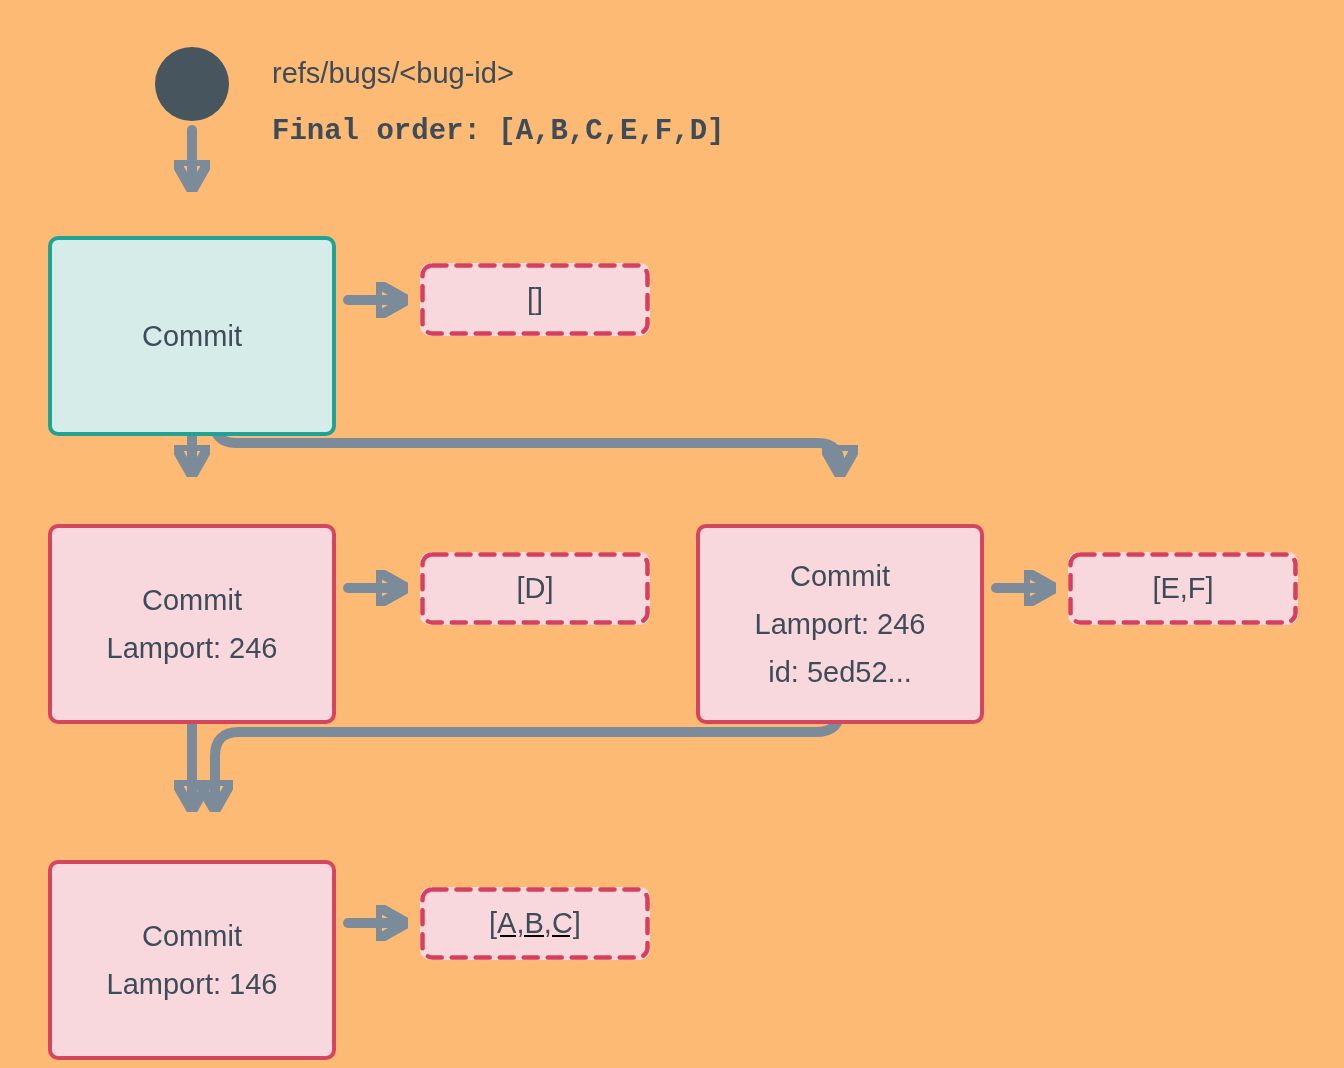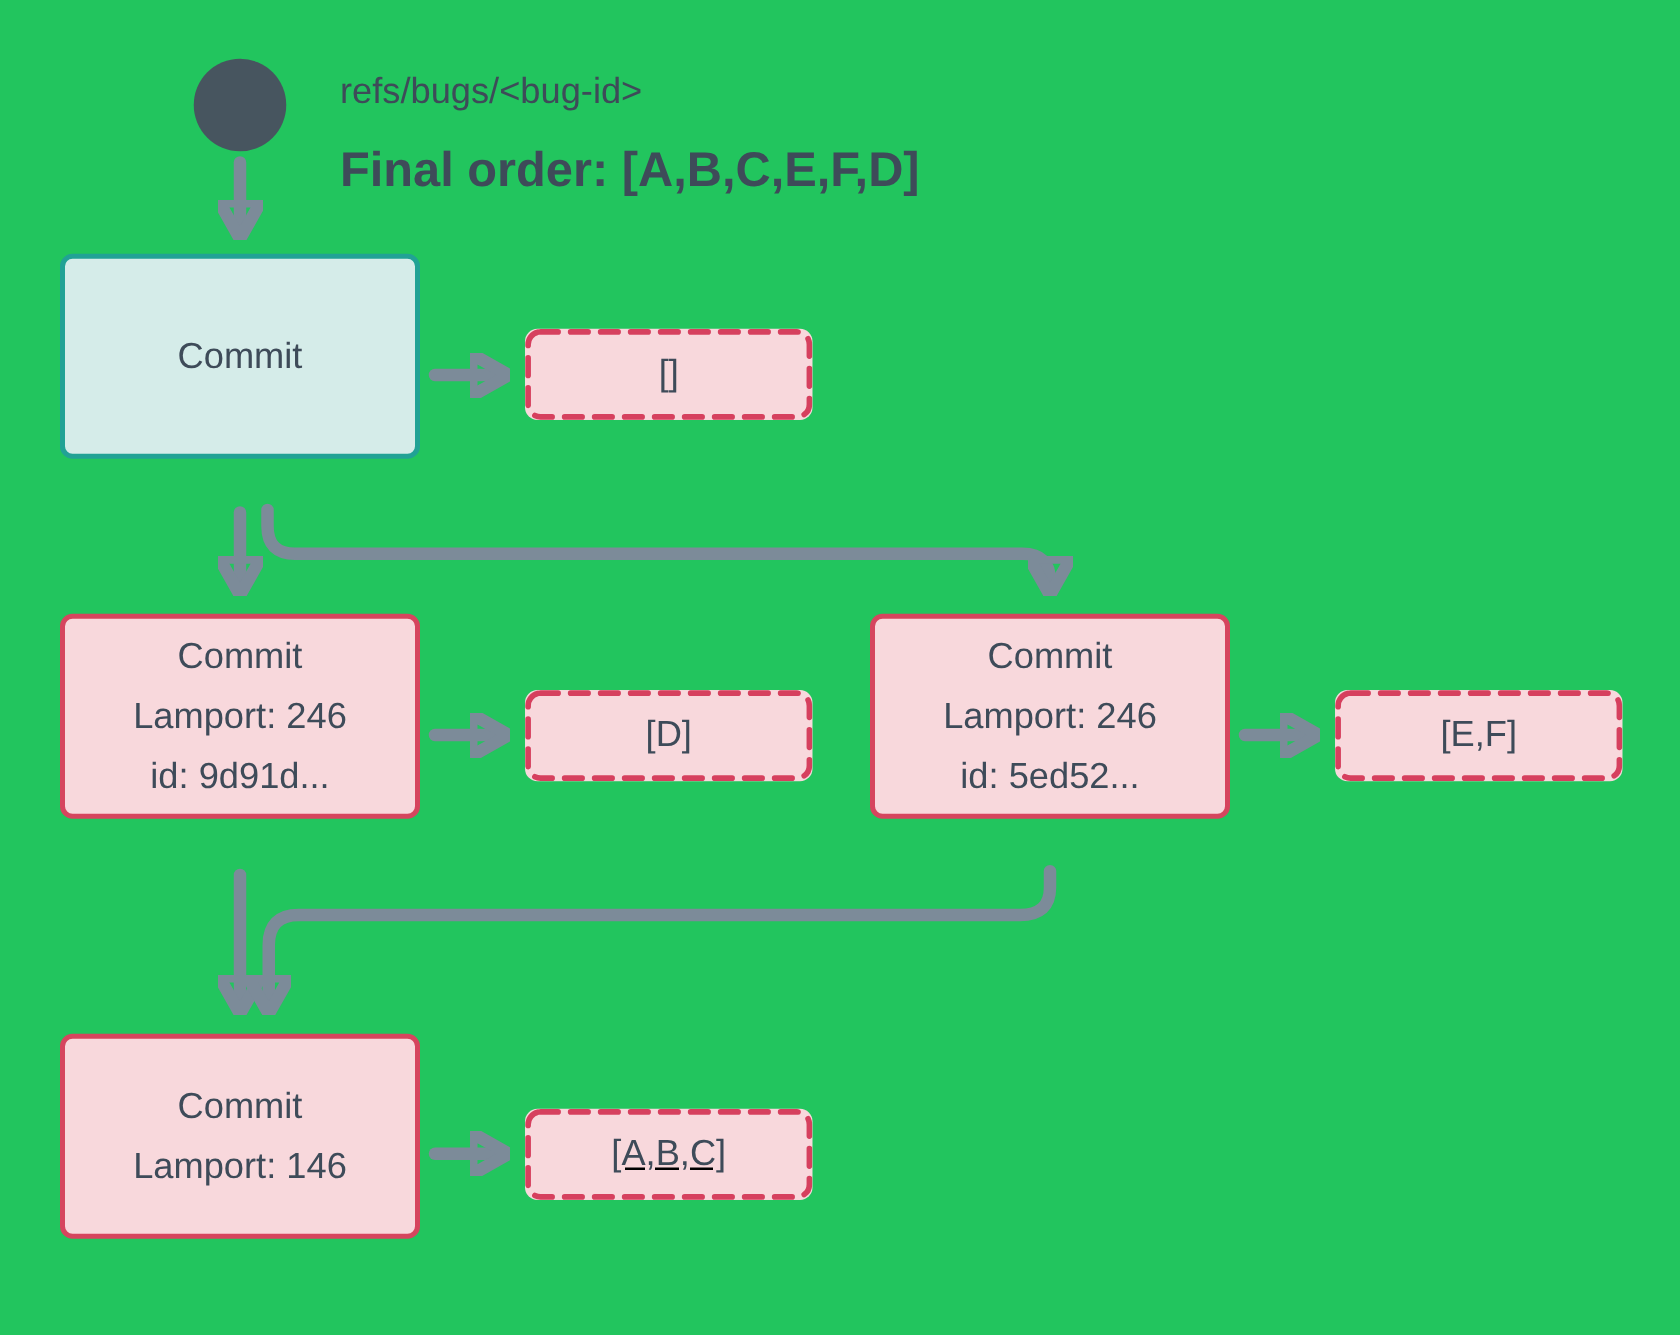--- a/index.html
+++ b/index.html
@@ -4,21 +4,21 @@
 <style>
   html, body { margin: 0; padding: 0; }
   body {
     font-family: "Liberation Sans", "DejaVu Sans", sans-serif;
     background: #eef1f4;
   }
   .canvas {
     position: relative;
     width: 1344px;
     height: 1068px;
-    background: #22c55e;
+    background: #fdba74;
     overflow: hidden;
   }
   .arrows {
     position: absolute;
     left: 0; top: 0;
     width: 1344px;
     height: 1068px;
     pointer-events: none;
   }
   .arrows path {
@@ -38,35 +38,37 @@
   .ref-name {
     position: absolute;
     left: 272px; top: 57px;
     font-size: 29px;
     color: #3e4b59;
     white-space: nowrap;
   }
   .final-order {
     position: absolute;
     left: 272px; top: 115px;
-    font-size: 39px;
+    font-size: 29px;
     font-weight: bold;
     color: #3e4b59;
     white-space: nowrap;
+    font-family: Liberation Mono, monospace;
   }
   .commit-box {
     position: absolute;
-    width: 288px; height: 164px;
+    width: 288px; height: 200px;
     box-sizing: border-box;
     border-radius: 10px;
     display: flex;
     flex-direction: column;
     align-items: center;
     justify-content: center;
     text-align: center;
+    margin-top: 33px;
   }
   .commit-box.teal {
     background: #d5ece9;
     border: 4px solid #21a295;
   }
   .commit-box.pink {
     background: #f8d8dc;
     border: 4px solid #d6455e;
   }
   .commit-line {
@@ -134,21 +136,20 @@
   <div class="ops-box" style="left:420px; top:263px;">
     <svg class="dash" width="230" height="73" xmlns="http://www.w3.org/2000/svg">
       <rect x="2.5" y="2.5" width="225" height="68" rx="10"></rect>
     </svg>
     <span class="ops-label">[]</span>
   </div>
 
   <div class="commit-box pink" style="left:48px; top:491px;">
     <div class="commit-line">Commit</div>
     <div class="commit-line">Lamport: 246</div>
-    <div class="commit-line">id: 9d91d...</div>
   </div>
   <div class="ops-box" style="left:420px; top:552px;">
     <svg class="dash" width="230" height="73" xmlns="http://www.w3.org/2000/svg">
       <rect x="2.5" y="2.5" width="225" height="68" rx="10"></rect>
     </svg>
     <span class="ops-label">[D]</span>
   </div>
 
   <div class="commit-box pink" style="left:696px; top:491px;">
     <div class="commit-line">Commit</div>

